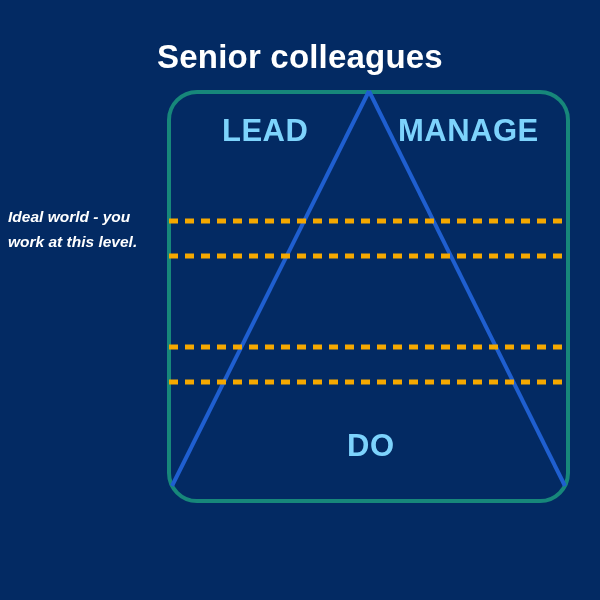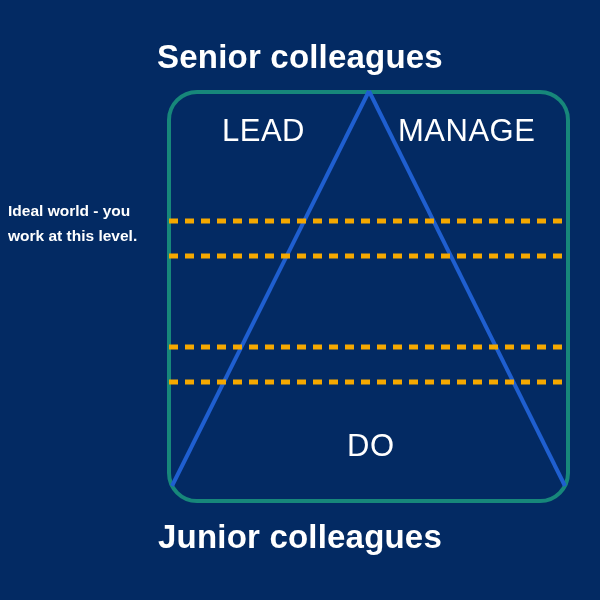--- a/index.html
+++ b/index.html
@@ -54,42 +54,42 @@
     left: 0;
     top: 0;
     width: 600px;
     height: 600px;
     pointer-events: none;
   }
 
   
   .zone-word {
     position: absolute;
-    color: #ffffff;
+    color: #7dd3fc;
     font-size: 31px;
-    font-weight: normal;
+    font-weight: bold;
     letter-spacing: 0.5px;
     white-space: nowrap;
   }
   #word-lead   { left: 222px; top: 113px; }
   #word-manage { left: 398px; top: 113px; text-align: center; }
   #word-do     { left: 347px; top: 428px; }
 
   
   .annotation {
     position: absolute;
     left: 8px;
     width: 160px;
     color: #ffffff;
     font-size: 15.5px;
     font-weight: bold;
     line-height: 1.62;
     white-space: pre-line;
   }
-  #annotation-ideal { top: 198px; }
+  #annotation-ideal { top: 204px; font-style: italic; }
   #annotation-real  { top: 338px; }
 </style>
 </head>
 <body style="background: rgb(3, 42, 99);">
 
 <div id="stage" style="background: rgb(3, 42, 99);">
 
   <div class="axis-label" id="senior-label">Senior colleagues</div>
 
   <div id="frame" style="left: 167px; top: 90px; width: 403px; height: 413px; border-radius: 30px; border-color: rgb(23, 135, 122);"></div>
@@ -112,15 +112,14 @@
     </g>
   </svg>
 
   <div class="zone-word" id="word-lead">LEAD</div>
   <div class="zone-word" id="word-manage">MANAGE</div>
   <div class="zone-word" id="word-do">DO</div>
 
   <div class="annotation" id="annotation-ideal">Ideal world  - you
 work at this level.</div>
 
-  <div class="axis-label" id="junior-label">Junior colleagues</div>
 
 </div>
 
 </body></html>

